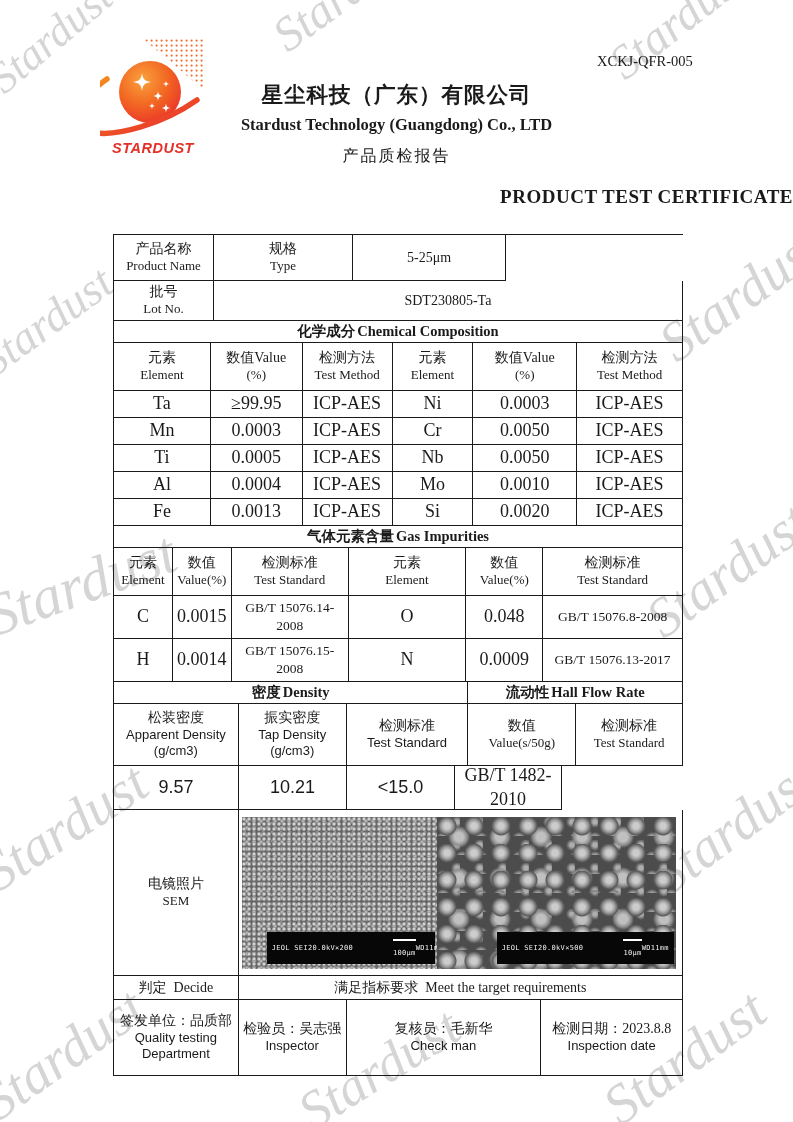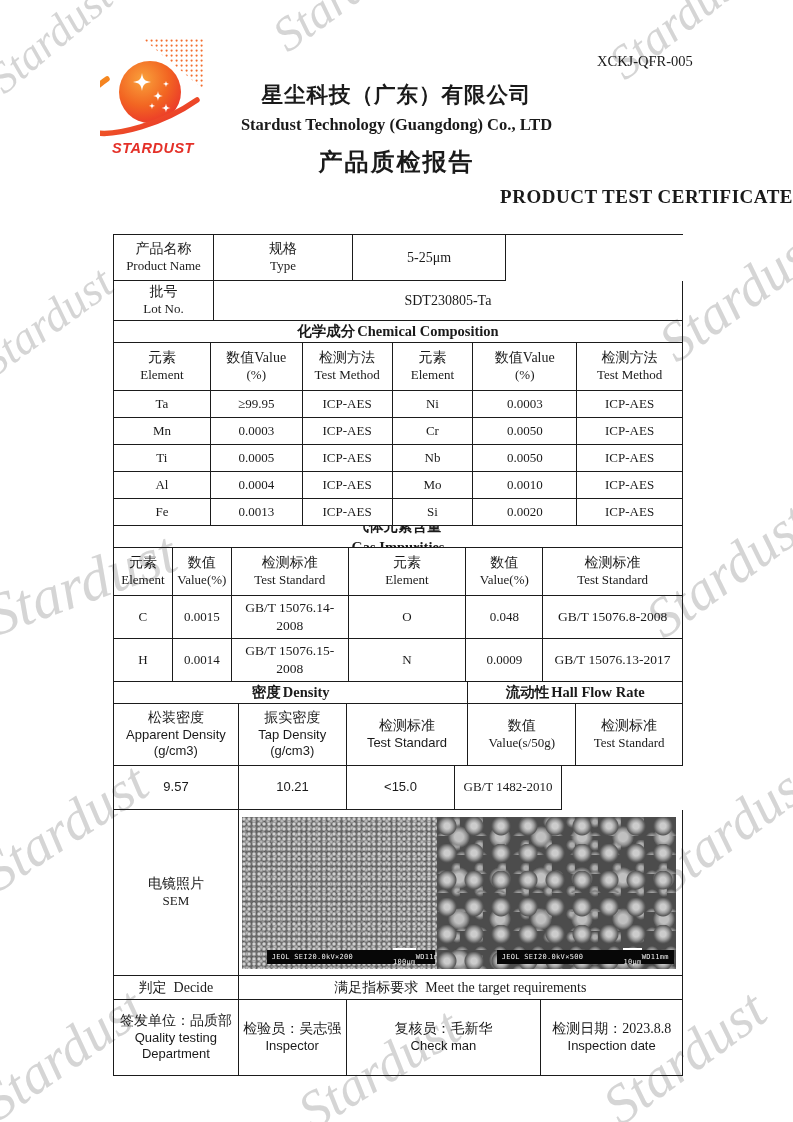--- a/index.html
+++ b/index.html
@@ -13,21 +13,21 @@
   .wm {
     position:absolute; font-style:italic; color:#cbcbcb; opacity:.8;
     white-space:nowrap; z-index:0; font-family:"Liberation Serif","DejaVu Serif",serif;
     pointer-events:none;
   }
   
   .hdr { position:absolute; z-index:2; }
   .doc-code { left:597px; top:53px; font-size:14.5px; }
   .company-cn { left:0; top:80px; width:100%; text-align:center; font-size:21.5px; font-weight:bold; letter-spacing:1px; }
   .company-en { left:0; top:115px; width:100%; text-align:center; font-size:16.5px; font-weight:bold; }
-  .report-cn { left:0; top:146px; width:100%; text-align:center; font-size:24px; font-weight:bold; letter-spacing:2px; }
+  .report-cn { left:0; top:146px; width:100%; text-align:center; font-size:16px; font-weight:normal; letter-spacing:2px; }
   .report-en { left:0; top:186px; width:100%; text-align:right; font-size:19px; font-weight:bold; letter-spacing:.5px; }
   
   .logo { position:absolute; left:100px; top:34px; width:106px; text-align:center; z-index:2; }
   .logo-brand {
     margin-top:-4px; font-family:"Liberation Sans","DejaVu Sans",sans-serif;
     font-weight:bold; font-style:italic; font-size:14.5px; letter-spacing:.5px; color:#e43028;
   }
   
   .doc-table {
     position:absolute; left:113px; top:234px; width:570px; z-index:1;
@@ -37,25 +37,25 @@
   .tr { display:flex; }
   .td {
     border-right:1.5px solid #1b1b1b; border-bottom:1.5px solid #1b1b1b;
     display:flex; flex-direction:column; align-items:center; justify-content:center;
     text-align:center; line-height:1.28; overflow:hidden;
   }
   .td .en { font-size:13px; }
   .sec { font-weight:bold; font-size:14.5px; flex-direction:row; gap:2px; }
   .inline-pair { flex-direction:row; gap:7px; }
   .sans { font-family:"Liberation Sans","DejaVu Sans",sans-serif; }
-  .val { font-size:13px; }
+  .val { font-size:18px; }
   .std-wrap { font-size:13.5px; line-height:1.3; padding:0 4px; }
   
   .rA .td{height:46px;} .rB .td{height:40px;} .rC .td{height:22px;}
-  .rD .td{height:48px;} .rE .td{height:27px;} .rF .td{height:22px;flex-direction:column;}
+  .rD .td{height:48px;} .rE .td{height:27px;} .rF .td{height:22px;}
   .rG .td{height:48px;} .rH .td{height:43px;} .rI .td{height:22px;}
   .rJ .td{height:62px;} .rK .td{height:44px;} .rL .td{height:166px;}
   .rM .td{height:24px;text-align:center;} .rN .td{height:76px;}
   
   .rA .c1{width:100px;} .rA .c2{width:178px;} .rA .c3{width:139px;} .rA .c4{width:153px;}
   .rB .c1{width:100px;} .rB .c2{width:470px;}
   .rC .c1,.rF .c1{width:570px;}
   .rD .c1,.rE .c1{width:97px;}  .rD .c2,.rE .c2{width:92px;}  .rD .c3,.rE .c3{width:90px;}
   .rD .c4,.rE .c4{width:81px;}  .rD .c5,.rE .c5{width:104px;} .rD .c6,.rE .c6{width:106px;}
   .rG .c1,.rH .c1{width:59px;}  .rG .c2,.rH .c2{width:59px;}  .rG .c3,.rH .c3{width:117px;}
@@ -79,21 +79,21 @@
   .sem-img-r {
     left:198px; width:239px; background-color:#4c4c4c;
     background-image:
       radial-gradient(circle at 10px 9px, #cccccc 0 3px, #9d9d9d 6px, #585858 9px, transparent 10px),
       radial-gradient(circle at 22px 20px, #c0c0c0 0 4.5px, #8f8f8f 8px, transparent 11px),
       radial-gradient(circle at 6px 22px, #b4b4b4 0 2.5px, #7f7f7f 5px, transparent 7px),
       radial-gradient(circle at 20px 5px, #aeaeae 0 2px, #787878 4px, transparent 6px);
     background-size:27px 27px, 41px 41px, 19px 19px, 23px 23px;
   }
   .sem-bar {
-    position:absolute; bottom:5px; height:14px; right:2px; background:#070707;
+    position:absolute; bottom:5px; height:32px; right:2px; background:#070707;
     display:flex; align-items:center; justify-content:space-between; padding:0 5px;
     font-family:"DejaVu Sans Mono",monospace; font-size:7px; color:#f2f2f2;
     letter-spacing:.3px; white-space:nowrap;
   }
   .sem-bar-l { left:25px; } .sem-bar-r { left:60px; }
   .cap-scale { border-top:2px solid #ffffff; padding-top:8px;margin-left:40px; }
   
   .sig-en { font-family:"Liberation Sans","DejaVu Sans",sans-serif; font-size:13px; }
 </style>
 </head>

